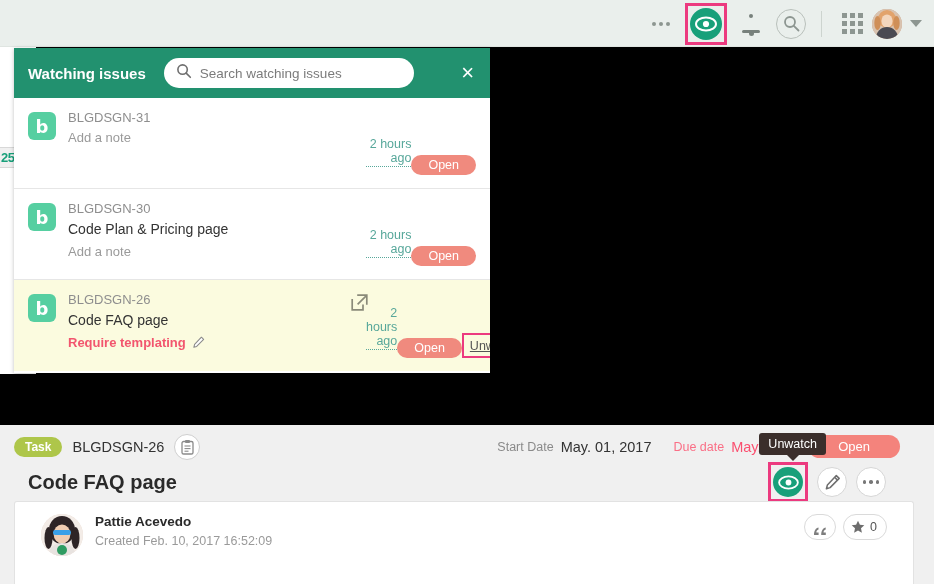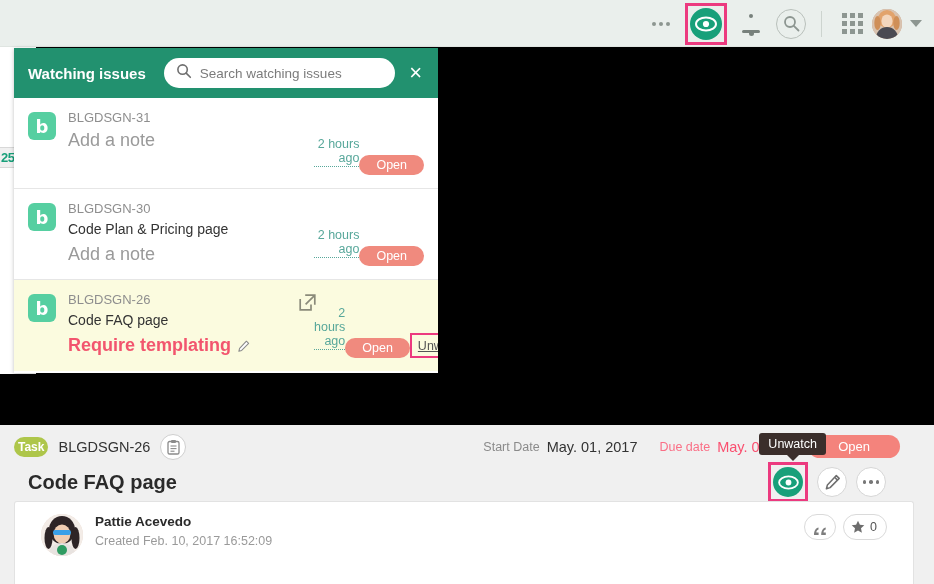--- a/index.html
+++ b/index.html
@@ -87,21 +87,21 @@
   }
   .bg-chip {
     position: absolute; left: 0; top: 100px;
     font-size: 13px; color: #18a07a; font-weight: bold;
     background: #f0f0f0; padding: 2px 1px; letter-spacing: -0.5px;
     border-top: 1px solid #d8d8d8; border-bottom: 1px solid #d8d8d8;
   }
 
   
   .panel {
-    position: absolute; left: 14px; top: 48px; width: 424px; height: 325px;
+    position: absolute; left: 14px; top: 48px; width: 476px; height: 325px;
     background: #fdba74;
     box-shadow: 0 1px 4px rgba(0,0,0,.25);
   }
   .panel-head {
     height: 50px; background: #22916f;
     display: flex; align-items: center; padding: 0 14px;
   }
   .panel-title {
     color: #fff; font-size: 15px; font-weight: bold; margin-right: 18px;
     white-space: nowrap;
@@ -131,21 +131,21 @@
   .proj-icon {
     width: 28px; height: 28px; border-radius: 6px; background: #56cfa1;
     flex: none; margin-right: 12px; margin-top: 2px;
     display: flex; align-items: center; justify-content: center;
     color: #fff; font-size: 18px; font-weight: bold;
     font-family: "DejaVu Sans", sans-serif;
   }
   .issue-body { flex: 1; min-width: 0; }
   .issue-key { font-size: 13px; color: #8e8e8e; margin-bottom: 5px; }
   .issue-sum { font-size: 14px; color: #333; margin-bottom: 7px; }
-  .issue-note { font-size: 18px; color: #9a9a9a; }
+  .issue-note { font-size: 13px; color: #9a9a9a; }
   .issue-note.alert { color: #f2556e; font-weight: bold; }
   .pen-mini {
     display: inline-block; margin-left: 6px; vertical-align: -2px;
   }
 
   .issue-right {
     flex: none; width: 110px; text-align: right;
     display: flex; flex-direction: row; align-items: flex-end;
   }
   .ext-link { position: absolute; right: 122px; top: 14px; }
@@ -168,21 +168,21 @@
   .detail {
     position: absolute; left: 0; bottom: 0; width: 934px; height: 159px;
     background: #f0f0f0;
   }
   .detail-head {
     position: relative; padding: 9px 14px 0 14px; height: 71px;
   }
   .meta-row { display: flex; align-items: center; height: 26px; }
   .task-badge {
     background: #aec64a; color: #fff; font-size: 12px; font-weight: bold;
-    border-radius: 11px; padding: 3px 4px; margin-right: 10px;
+    border-radius: 11px; padding: 3px 11px; margin-right: 10px;
   }
   .issue-id-lg { font-size: 14.5px; color: #333; margin-right: 10px; }
   .clip-btn {
     width: 26px; height: 26px; border-radius: 50%; border: 1px solid #cfcfcf;
     background: #fff; display: flex; align-items: center; justify-content: center;
   }
   .dates { margin-left: 297px; display: flex; align-items: center; }
   .dlabel { font-size: 12.5px; color: #8a8a8a; margin-right: 7px; }
   .dlabel.due { color: #fa6f86; }
   .dval { font-size: 14.5px; color: #333; margin-right: 22px; }

